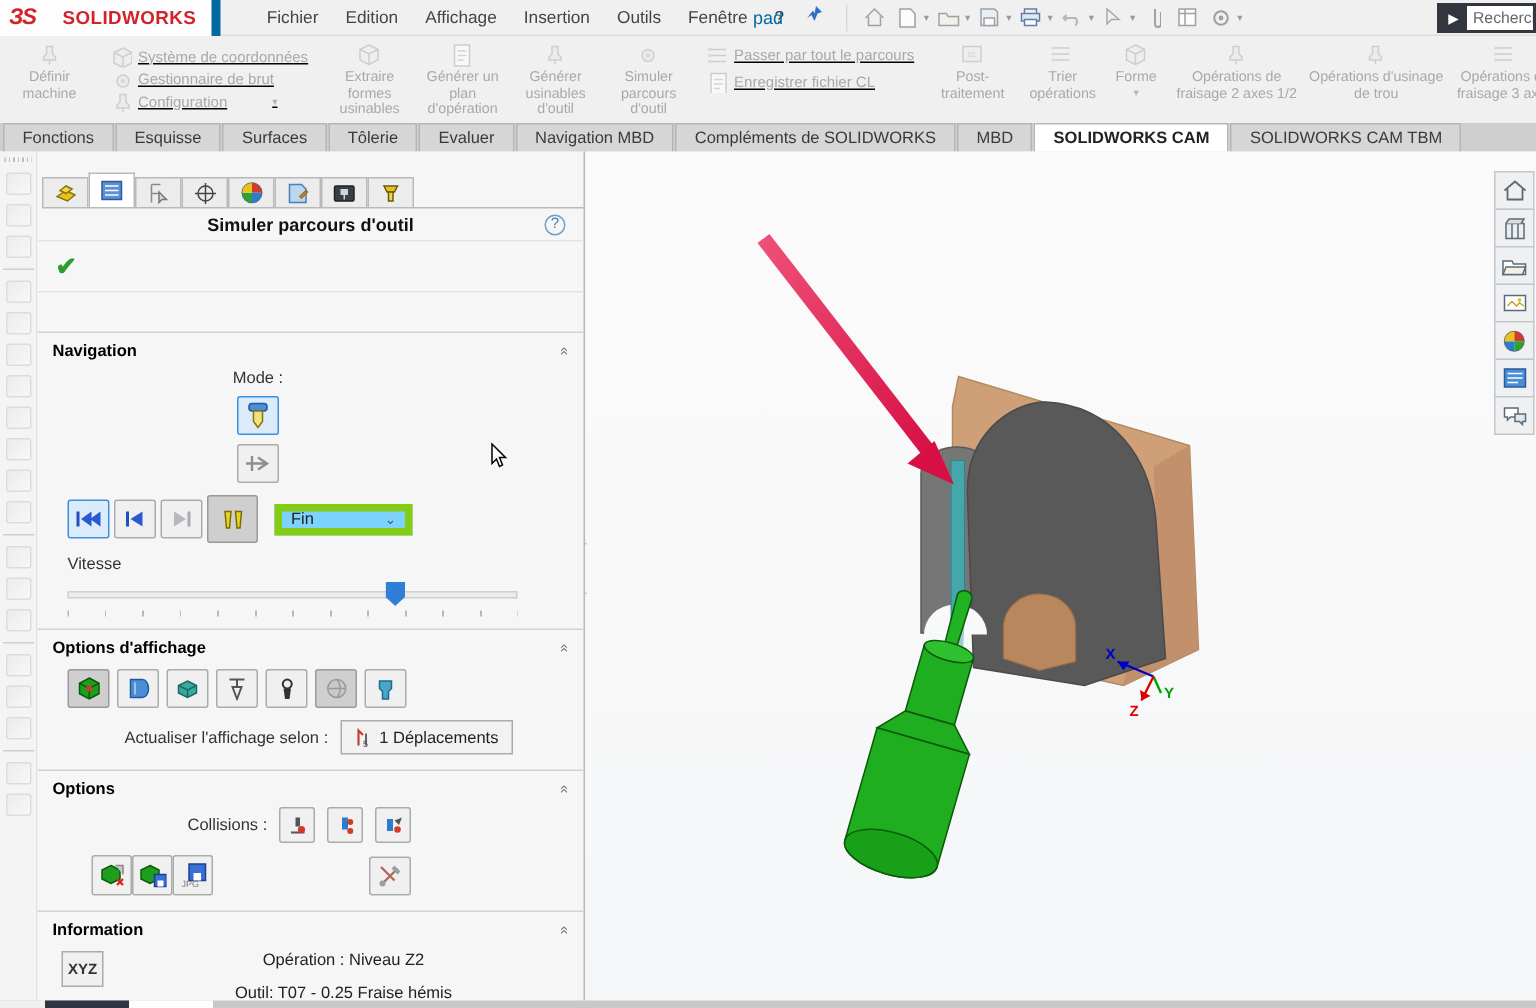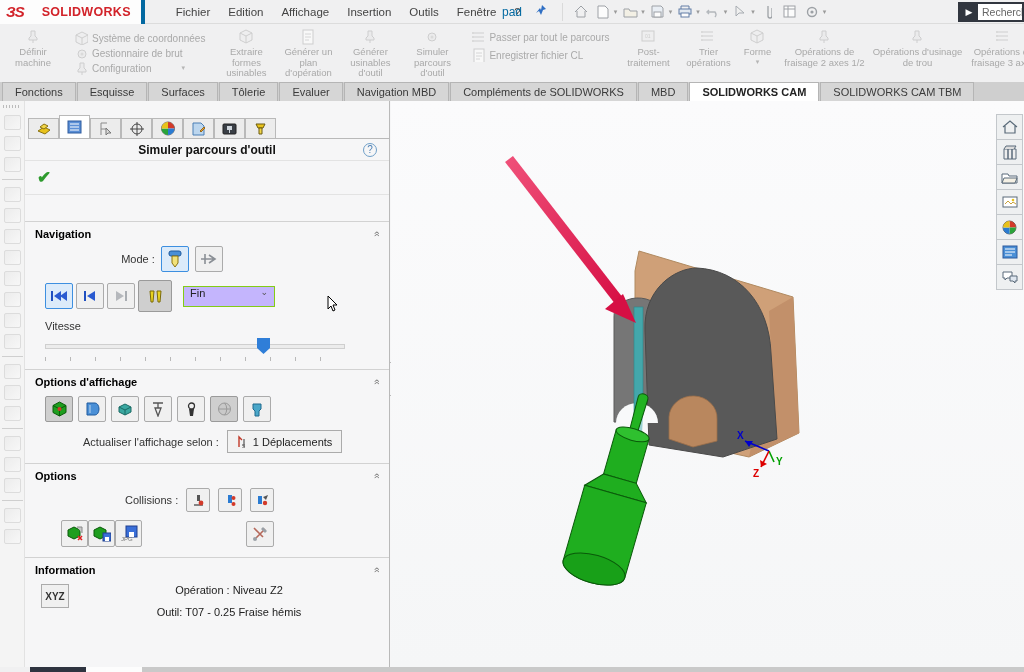--- a/index.html
+++ b/index.html
@@ -2,21 +2,21 @@
 <html><head>
 <meta charset="utf-8">
 <style>
   * { margin:0; padding:0; box-sizing:border-box; }
   html,body { width:1024px; height:672px; overflow:hidden;
     font-family:"Liberation Sans", sans-serif; background:#f6f6f7; }
 
   
   .titlebar { position:absolute; left:0; top:0; width:1024px; height:24px;
     background:#f0f0f1; border-bottom:1px solid #dcdcdc; display:flex; align-items:center; }
-  .logo-box { height:24px; background:#fdfdfd; border-right:4px solid #0369a1;
+  .logo-box { height:24px; background:#fdfdfd; border-right:6px solid #0369a1;
     display:flex; align-items:center; padding:0 10px 0 6px; }
   .logo-mark { color:#d2232a; font-size:15px; font-weight:bold; font-style:italic; letter-spacing:-1px; }
   .logo-word { color:#d2232a; font-size:12.5px; font-weight:bold; margin-left:18px; letter-spacing:0.3px; }
   .menus { display:flex; margin-left:22px; }
   .menu-item { font-size:11.5px; color:#444; padding:4px 9px; cursor:default; }
   .pin { margin-left:4px; }
   .qbar { display:flex; align-items:center; margin-left:14px; border-left:1px solid #dadada; padding-left:8px; gap:2px; }
   .qicon { width:20px; height:18px; display:flex; align-items:center; justify-content:center; opacity:.85; }
   .caret { font-size:7px; color:#9a9a9a; margin:0 1px 0 -1px; }
   .doc-title { position:absolute; left:0; right:0; text-align:center; font-size:12px; color:#0369a1; pointer-events:none; }
@@ -28,21 +28,21 @@
 
   
   .ribbon { position:absolute; left:0; top:24px; width:1024px; height:58px; background:#f0f0f1;
     display:flex; align-items:stretch; overflow:hidden; }
   .rgroup { display:flex; align-items:stretch; padding:2px 2px; }
   .rsep { width:1px; background:#d5d5d5; margin:4px 1px; }
   .rbig { width:62px; display:flex; flex-direction:column; align-items:center; justify-content:flex-start;
     padding-top:3px; text-align:center; }
   .rbig .lbl { font-size:9.5px; line-height:10.5px; color:#a9a9a9; margin-top:2px; }
   .rstack { display:flex; flex-direction:column; justify-content:center; gap:1px; padding:0 4px; }
-  .rrow { display:flex; align-items:center; gap:4px; }
+  .rrow { display:flex; align-items:center; gap:4px;text-decoration:underline; }
   .rrow .lbl { font-size:10px; color:#a9a9a9; white-space:nowrap; }
   .ric { opacity:.55; }
   .dd { font-size:7px; color:#b5b5b5; }
 
   
   .tabbar { position:absolute; left:0; top:82px; width:1024px; height:19px; background:#cfcfcf;
     display:flex; align-items:flex-end; padding-left:2px; }
   .tab { font-size:11px; color:#3a3a3a; background:#d6d6d6; border:1px solid #b5b5b5; border-bottom:none;
     padding:2px 12px 3px; margin-right:1px; height:19px; display:flex; align-items:center; }
   .tab.active { background:#fff; font-weight:bold; color:#222; }
@@ -70,30 +70,30 @@
   .help-bub { position:absolute; right:12px; width:14px; height:14px; border:1px solid #6f9fc8; border-radius:50%;
     color:#4a7fb5; font-size:10px; display:flex; align-items:center; justify-content:center; }
   .okrow { height:34px; display:flex; align-items:center; padding-left:12px; border-bottom:1px solid #e3e3e3; }
   .okcheck { color:#2e9b2e; font-size:17px; font-weight:bold; }
 
   .section { border-top:1px solid #d2d2d2; padding:4px 0 8px; }
   .sec-head { display:flex; align-items:center; padding:2px 10px 4px; }
   .sec-title { font-weight:bold; font-size:11px; color:#000; flex:1; }
   .chev-up { font-size:10px; color:#777; transform:rotate(-90deg); letter-spacing:-1px; }
 
-  .mode-row { display:flex; align-items:center; justify-content:center; gap:6px; margin:2px 0 8px; padding-right:70px; }
+  .mode-row { display:flex; align-items:center; justify-content:center; gap:6px; margin:2px 0 8px; padding-right:70px;flex-direction:column; }
   .mode-lbl { font-size:11px; color:#333; }
   .pbtn { width:28px; height:26px; background:#f0f0f0; border:1px solid #ababab; border-radius:2px;
     display:flex; align-items:center; justify-content:center; }
   .pbtn.sel { border:1px solid #3d8fe0; background:#dcebfa; }
   .pbtn.pressed { background:#cfcfcf; border-color:#9a9a9a; }
   .pbtn.big { width:34px; height:32px; }
 
   .play-row { display:flex; align-items:center; margin:4px 0 4px 20px; gap:3px; }
-  .combo { width:92px; height:21px; background:#c4b5fd; border:1px solid #84cc16; display:flex; 
+  .combo { width:92px; height:21px; background:#7dd3fc; border:5px solid #84cc16; display:flex; align-items:center;
     margin-left:8px; padding:0 6px; justify-content:space-between; }
   .combo .val { font-size:11px; color:#222; }
   .combo .cchev { font-size:9px; color:#555; }
 
   .vitesse { margin:8px 0 0 20px; }
   .v-lbl { font-size:11px; color:#333; margin-bottom:6px; }
   .slider { position:relative; width:300px; height:16px; }
   .track { position:absolute; left:0; top:6px; width:100%; height:5px; background:#ececec; border:1px solid #cfcfcf; }
   .thumb { position:absolute; left:212px; top:0px; width:13px; height:16px; background:#2f7ed8;
     clip-path:polygon(0 0,100% 0,100% 62%,50% 100%,0 62%); }

